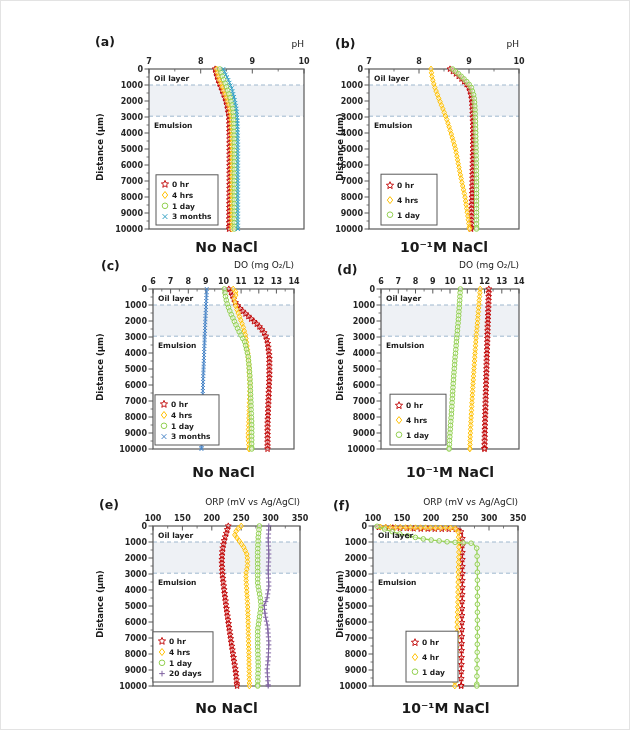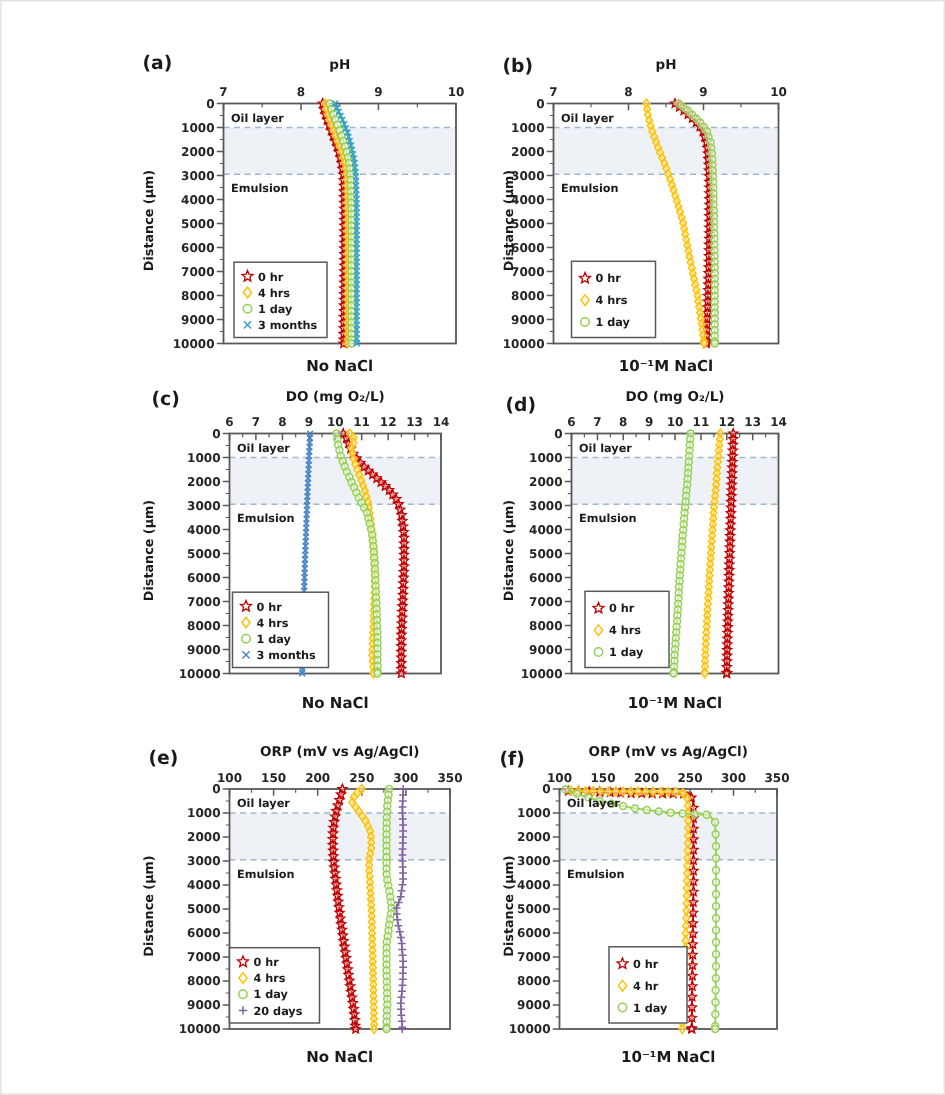--- a/index.html
+++ b/index.html
@@ -4,22 +4,22 @@
 <style>
   html,body{margin:0;padding:0;background:#ffffff;}
   #figure{
     position:relative;width:630px;height:730px;background:#ffffff;
     font-family:"DejaVu Sans","Liberation Sans",sans-serif;
     border:1px solid #e3e3e3;box-sizing:border-box;overflow:hidden;
   }
   #charts{position:absolute;left:0;top:0;}
   .ov{position:absolute;color:#1a1a1a;white-space:nowrap;}
   .ltr{font-size:12.5px;font-weight:bold;}
-  .ttl{font-size:9px;font-weight:bold;text-align:center;}
-  .cap{font-size:10px;font-weight:bold;text-align:center;}
+  .ttl{font-size:9px;font-weight:normal;text-align:right;}
+  .cap{font-size:14px;font-weight:bold;text-align:center;}
   .yl{font-size:8.5px;font-weight:bold;text-align:center;transform:rotate(-90deg);}
   .reg{font-size:7.5px;font-weight:bold;text-align:center;}
   svg text{font-family:"DejaVu Sans","Liberation Sans",sans-serif;}
 </style>
 </head>
 <body>
 
 <div id="figure">
   <svg id="charts" width="630" height="730">
       <g>

